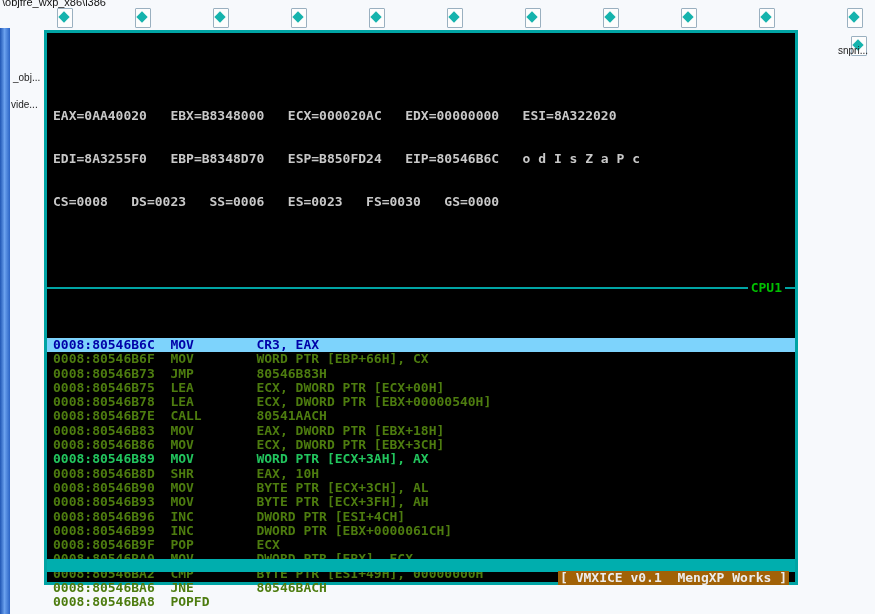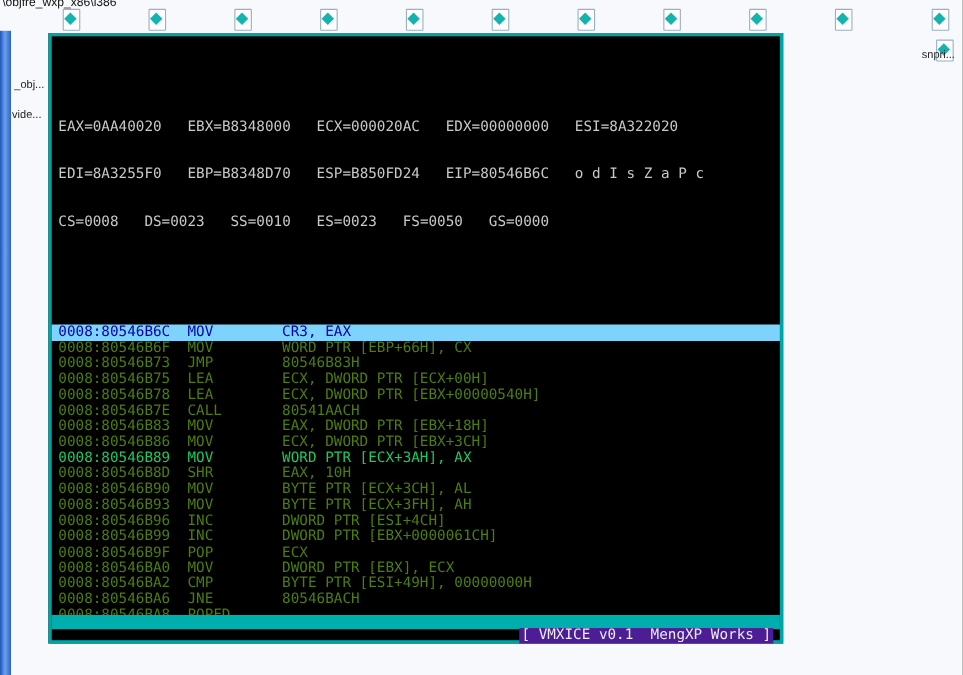--- a/index.html
+++ b/index.html
@@ -12,34 +12,34 @@
   .icons-layer{position:absolute;left:0;top:0;width:875px;height:614px}
   .desk-icon{position:absolute;width:20px;height:20px}
   .desk-icon .page{position:absolute;left:2px;top:0;width:14px;height:18px;background:#fdfdfd;
                    border:1px solid #9ab0c0;border-radius:1px}
   .desk-icon .gem{position:absolute;left:5px;top:5px;width:8px;height:8px;background:#15b3ad;transform:rotate(45deg)}
   .desk-label{position:absolute;font:10px "Liberation Sans",sans-serif;color:#222;white-space:pre}
   .lbl-obj{left:13px;top:72px}
   .lbl-vide{left:11px;top:99px}
   .lbl-snpri{left:838px;top:45px}
   
-  .dbg{position:absolute;left:44px;top:30px;width:668px;height:555px;box-sizing:border-box;
+  .dbg{position:absolute;left:44px;top:30px;width:754px;height:555px;box-sizing:border-box;
        background:#000;border:3px solid #00A4A4;padding-top:5px;
-       font-size:13px;font-weight:normal;line-height:14.3px;white-space:pre;color:#C8C8C8}
+       font-size:13px;font-weight:bold;line-height:14.3px;white-space:pre;color:#C8C8C8}
   .regs div{padding-left:6px}
   .sep{position:relative;height:14px}
   .sep-line{position:absolute;left:0;right:0;top:6px;height:2px;background:#00A4A4}
   .sep-label{position:absolute;right:10px;top:0;padding:0 3px;background:#000;color:#00C000;line-height:14px}
   .code-line{display:flex;padding:0 6px;height:14.3px;color:#4d7c0f}
   .c-addr{width:15ch}
   .c-mnem{width:11ch}
   .code-line.current{background:#7dd3fc;color:#0000A8}
   .code-line.breakpoint{color:#22c55e}
   .cmdbar{position:absolute;left:0;right:0;bottom:10px;height:13px;background:#00AEAE}
-  .status{position:absolute;right:6px;bottom:-3px;background:#4c1d95;padding:0 2px;
+  .status{position:absolute;right:6px;bottom:-3px;background:#a16207;padding:0 2px;
           color:#ECECEC;line-height:14px}
 </style>
 </head>
 <body>
 
 <div class="screen">
 
   <div class="path-text">\objfre_wxp_x86\i386</div>
 
   <div class="icons-layer">
@@ -97,23 +97,27 @@
 
   <div class="desk-label lbl-obj">_obj...</div>
   <div class="desk-label lbl-vide">vide...</div>
   <div class="desk-label lbl-snpri">snpri...</div>
 
   <div class="dbg">
 
     <div class="regs">
       <div>EAX=0AA40020   EBX=B8348000   ECX=000020AC   EDX=00000000   ESI=8A322020</div>
       <div>EDI=8A3255F0   EBP=B8348D70   ESP=B850FD24   EIP=80546B6C   o d I s Z a P c</div>
-      <div>CS=0008   DS=0023   SS=0010   ES=0023   FS=0050   GS=0000</div>
+      <div>CS=0008   DS=0023   SS=0006   ES=0023   FS=0030   GS=0000</div>
     </div>
 
+    <div class="sep">
+      <span class="sep-line"></span>
+      <span class="sep-label">CPU1</span>
+    </div>
 
     <div class="code"><div class="code-line current"><span class="c-addr">0008:80546B6C</span><span class="c-mnem">MOV</span><span class="c-ops">CR3, EAX</span></div><div class="code-line"><span class="c-addr">0008:80546B6F</span><span class="c-mnem">MOV</span><span class="c-ops">WORD PTR [EBP+66H], CX</span></div><div class="code-line"><span class="c-addr">0008:80546B73</span><span class="c-mnem">JMP</span><span class="c-ops">80546B83H</span></div><div class="code-line"><span class="c-addr">0008:80546B75</span><span class="c-mnem">LEA</span><span class="c-ops">ECX, DWORD PTR [ECX+00H]</span></div><div class="code-line"><span class="c-addr">0008:80546B78</span><span class="c-mnem">LEA</span><span class="c-ops">ECX, DWORD PTR [EBX+00000540H]</span></div><div class="code-line"><span class="c-addr">0008:80546B7E</span><span class="c-mnem">CALL</span><span class="c-ops">80541AACH</span></div><div class="code-line"><span class="c-addr">0008:80546B83</span><span class="c-mnem">MOV</span><span class="c-ops">EAX, DWORD PTR [EBX+18H]</span></div><div class="code-line"><span class="c-addr">0008:80546B86</span><span class="c-mnem">MOV</span><span class="c-ops">ECX, DWORD PTR [EBX+3CH]</span></div><div class="code-line breakpoint"><span class="c-addr">0008:80546B89</span><span class="c-mnem">MOV</span><span class="c-ops">WORD PTR [ECX+3AH], AX</span></div><div class="code-line"><span class="c-addr">0008:80546B8D</span><span class="c-mnem">SHR</span><span class="c-ops">EAX, 10H</span></div><div class="code-line"><span class="c-addr">0008:80546B90</span><span class="c-mnem">MOV</span><span class="c-ops">BYTE PTR [ECX+3CH], AL</span></div><div class="code-line"><span class="c-addr">0008:80546B93</span><span class="c-mnem">MOV</span><span class="c-ops">BYTE PTR [ECX+3FH], AH</span></div><div class="code-line"><span class="c-addr">0008:80546B96</span><span class="c-mnem">INC</span><span class="c-ops">DWORD PTR [ESI+4CH]</span></div><div class="code-line"><span class="c-addr">0008:80546B99</span><span class="c-mnem">INC</span><span class="c-ops">DWORD PTR [EBX+0000061CH]</span></div><div class="code-line"><span class="c-addr">0008:80546B9F</span><span class="c-mnem">POP</span><span class="c-ops">ECX</span></div><div class="code-line"><span class="c-addr">0008:80546BA0</span><span class="c-mnem">MOV</span><span class="c-ops">DWORD PTR [EBX], ECX</span></div><div class="code-line"><span class="c-addr">0008:80546BA2</span><span class="c-mnem">CMP</span><span class="c-ops">BYTE PTR [ESI+49H], 00000000H</span></div><div class="code-line"><span class="c-addr">0008:80546BA6</span><span class="c-mnem">JNE</span><span class="c-ops">80546BACH</span></div><div class="code-line"><span class="c-addr">0008:80546BA8</span><span class="c-mnem">POPFD</span><span class="c-ops"></span></div></div>
 
     
 
     
 
     
 
     <div class="cmdbar"></div>

